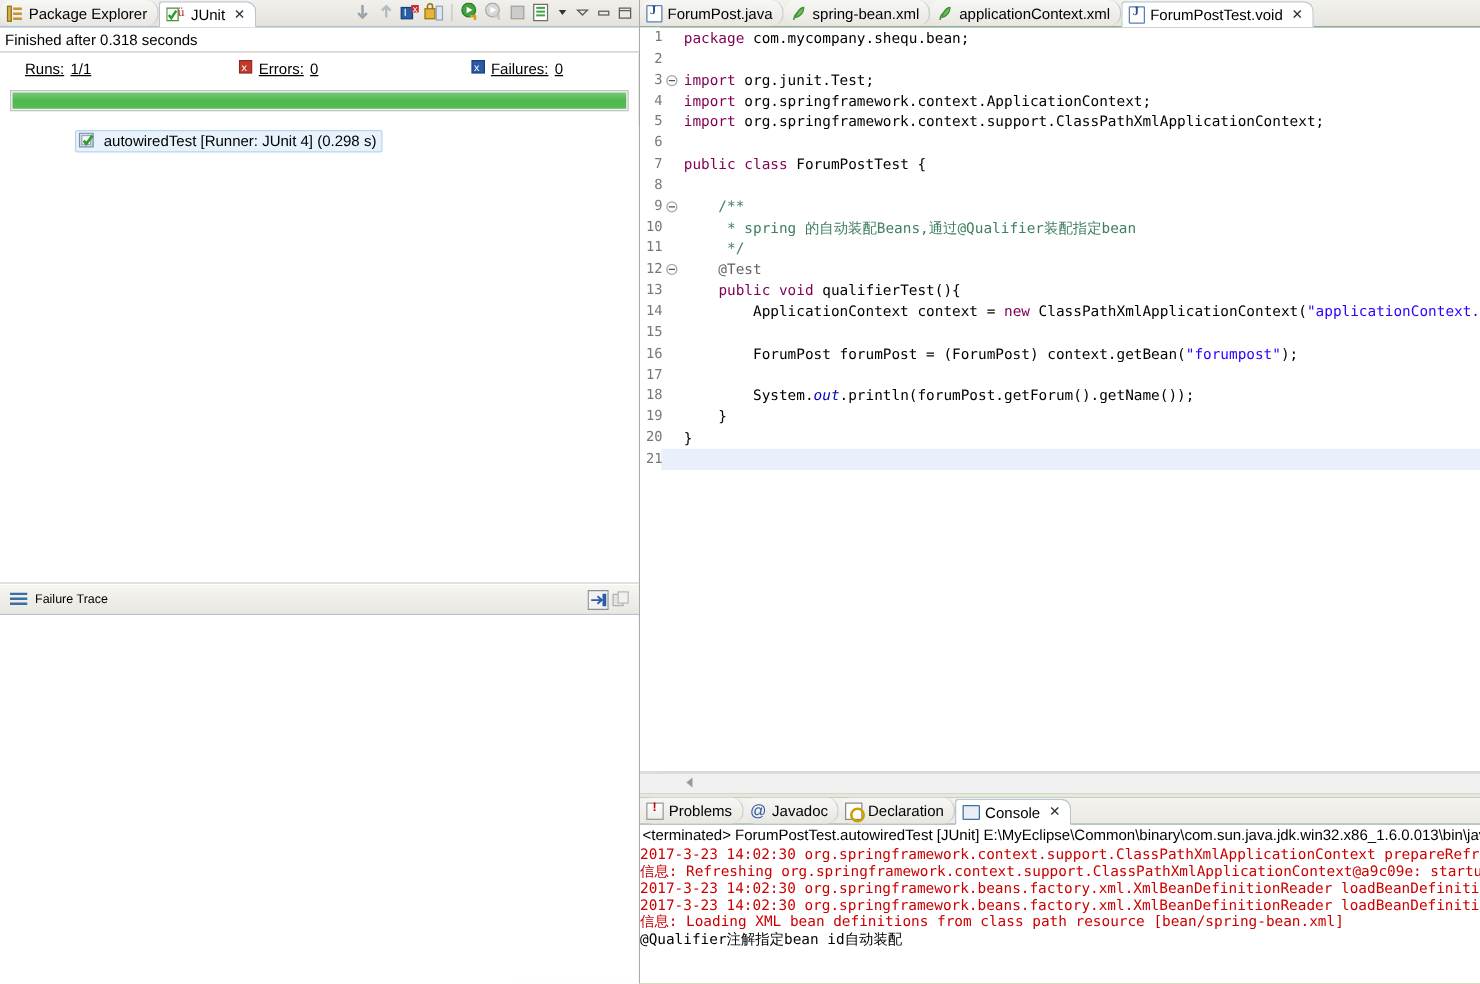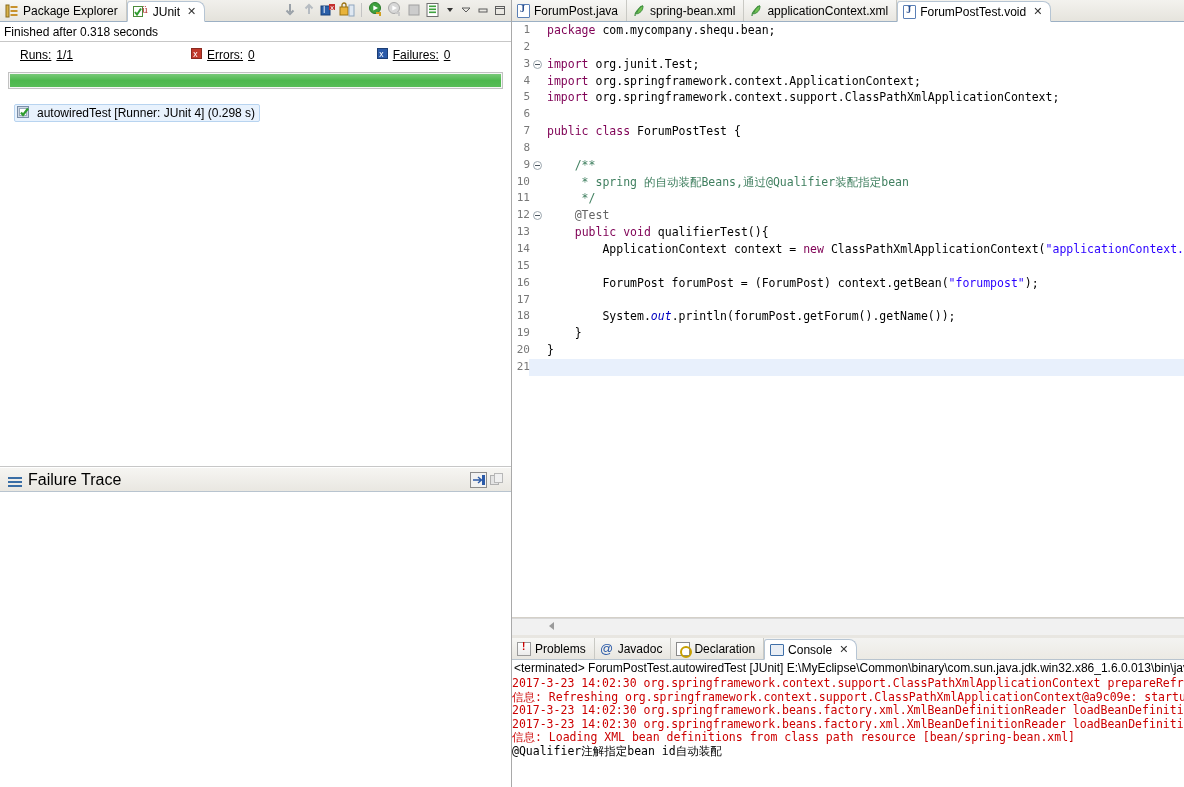--- a/index.html
+++ b/index.html
@@ -22,21 +22,21 @@
     border-bottom: 1px solid #b8c4cf;
     position: relative;
   }
   .tab {
     display: flex; align-items: center; gap: 4px;
     height: 21px; padding: 0 8px 0 5px;
     font-size: 12px; color: #000; white-space: nowrap;
     border-right: 1px solid #c9c9c4;
     position: relative; cursor: default;
   }
-  .tab.inactive { background: linear-gradient(to bottom,#f7f7f5,#e8e6e0); }
+  .tab.inactive { background: linear-gradient(to bottom,#f7f7f5,#e8e6e0); border-radius: 10px; }
   .tab.active {
     background: #ffffff;
     border-top: 1px solid #b6c5d4;
     border-left: 1px solid #b6c5d4;
     border-right: 1px solid #b6c5d4;
     border-bottom: 1px solid #ffffff;
     margin-bottom: -1px;
     border-radius: 3px 8px 0 0;
   }
   .tab .x { font-size: 11px; color:#333; margin-left:3px; }
@@ -66,30 +66,30 @@
   .bar-wrap { padding: 4px 8px 5px 8px; }
   .bar-outer {
     height: 17px; border: 1px solid #c2c2c2; background: #f6f6f6; padding: 1px;
   }
   .bar-inner {
     height: 100%; width: 100%;
     background: linear-gradient(to bottom,#79c979 0%, #4eb84e 50%, #57bd57 100%);
   }
   #tree {
     position:absolute; left:0; top:101px; width:511px; height:366px;
-    background:#fff; border-bottom:1px solid #c7c7c7; overflow:hidden;
+    background:#fff; border-bottom:1px solid #c7c7c7; overflow:hidden;padding-left:46px;
   }
   .treerow { display:flex; align-items:center; gap:5px; margin: 3px 0 0 14px; padding:1px 4px 1px 2px; width: fit-content;}
   .treerow.selected { background:#e8f2fd; border:1px solid #b8d4f0; border-radius:2px; }
   .sectionhdr {
     position:absolute; left:0; width:511px; height:25px;
     background: linear-gradient(to bottom,#f6f5f2,#e9e7e1);
     border-top:1px solid #ffffff; border-bottom:1px solid #b8c4cf;
     display:flex; align-items:center; gap:6px; padding-left:8px;
-    font-size:16px;
+    font-size:10px;
   }
   .hdr-btns { margin-left:auto; display:flex; gap:3px; padding-right:6px; }
 
   
   #rightpane { position:absolute; left:512px; top:0; width:672px; height:787px; background:#4d7c0f; }
   #editor-tabs { background: linear-gradient(to bottom,#f3f2ee,#e6e4dd); border-bottom:1px solid #9cb0c4; }
   #editor {
     position:absolute; left:0; top:22px; width:672px; height:596px;
     background:#fff; overflow:hidden;
     border-bottom: 1px solid #d4d0c8;

